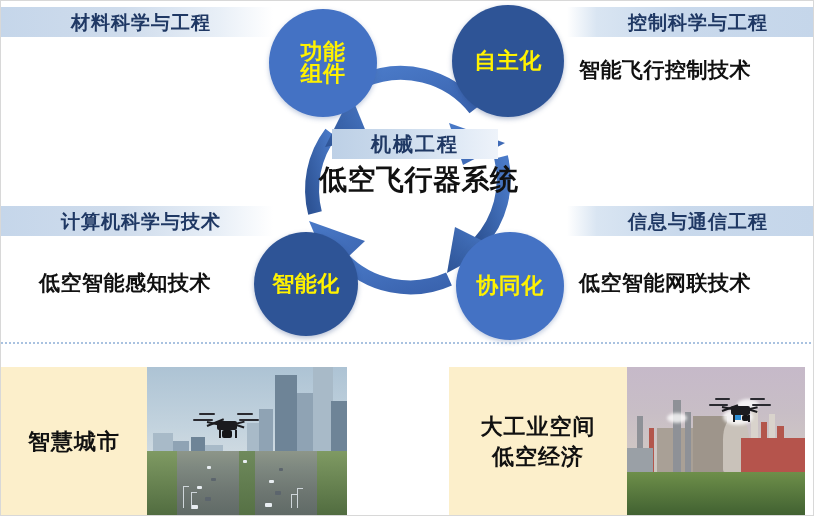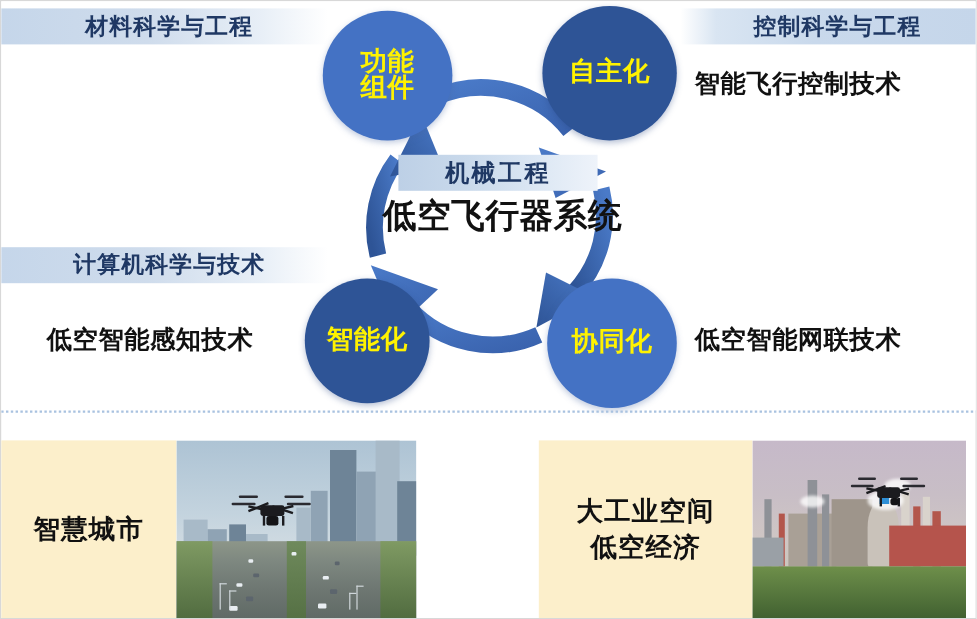--- a/index.html
+++ b/index.html
@@ -139,20 +139,21 @@
 </head>
 <body>
 
 <div id="root">
 
   <div id="wheel-area">
 
     <div class="disc-band band-tl">材料科学与工程</div>
     <div class="disc-band band-bl">计算机科学与技术</div>
     <div class="disc-band band-tr">控制科学与工程</div>
+    <div class="disc-band band-br">信息与通信工程</div>
 
     <div class="tech-cap tech-bl">低空智能感知技术</div>
     <div class="tech-cap tech-tr">智能飞行控制技术</div>
     <div class="tech-cap tech-br">低空智能网联技术</div>
 
     <svg id="ring" viewBox="0 0 256 242">
       <defs>
         <linearGradient id="gA" x1="0" y1="1" x2="1" y2="0">
           <stop offset="0%" stop-color="#2E5496"></stop>
             <stop offset="100%" stop-color="#4A7AC8"></stop>

